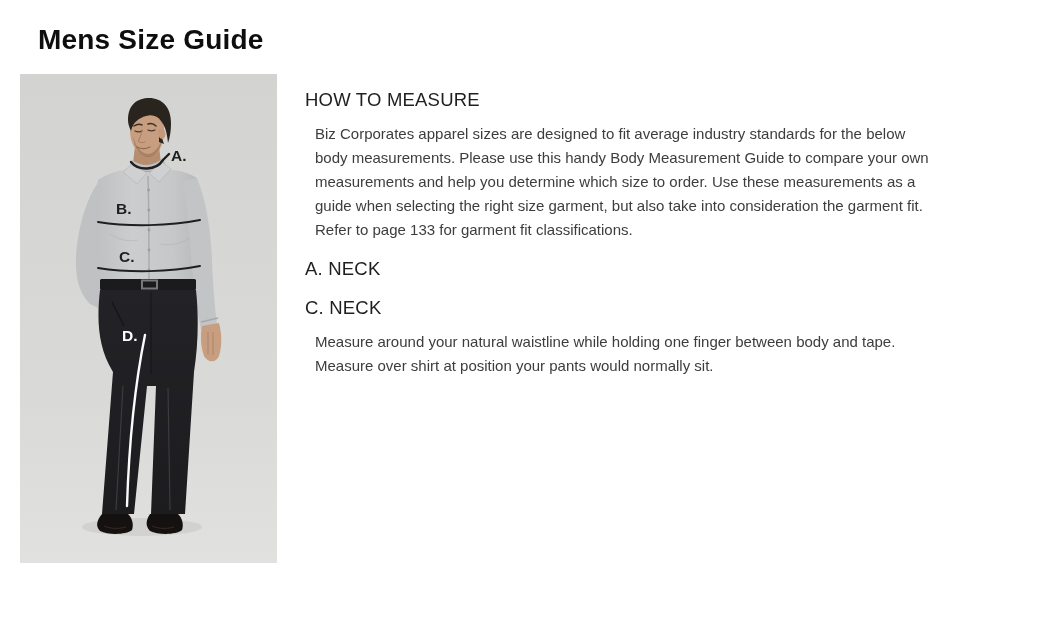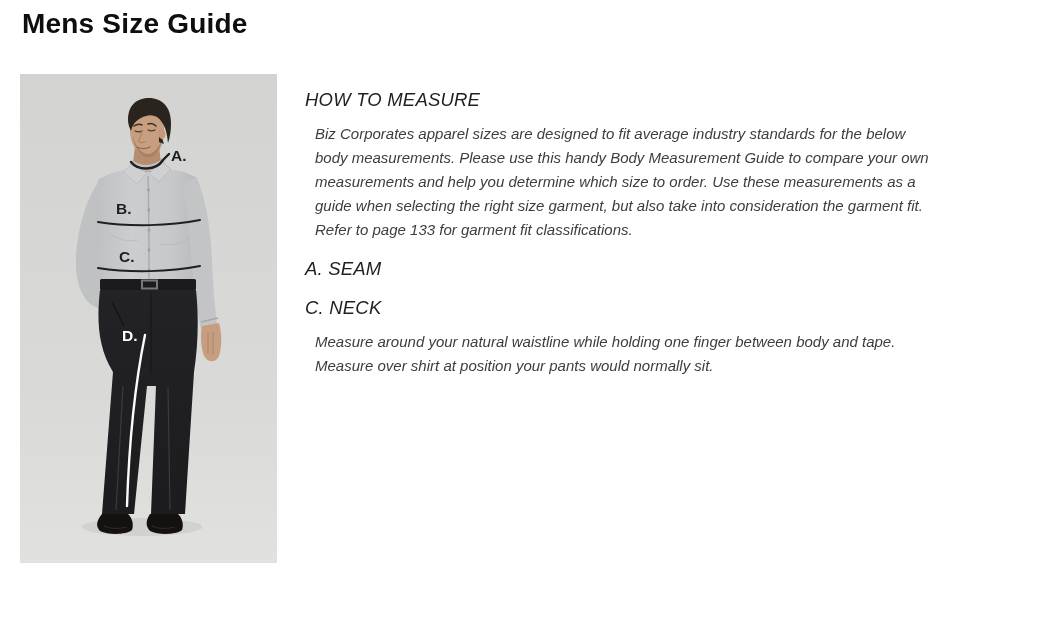--- a/index.html
+++ b/index.html
@@ -4,31 +4,31 @@
 <style>
   html,body { margin:0; padding:0; }
   body {
     width:1038px; height:621px;
     background:#ffffff;
     position:relative;
     font-family:"Liberation Sans", sans-serif;
     overflow:hidden;
   }
   h1.page-title {
-    position:absolute; left:22px; top:6px; margin:0;
+    position:absolute; left:22px; top:6px; margin:16px;
     font-size:28px; line-height:36px; font-weight:700;
     color:#0e0e0e; letter-spacing:0.2px;
   }
   .photo-wrap {
     position:absolute; left:20px; top:74px;
     width:257px; height:489px;
   }
   .photo-wrap svg { display:block; }
   .content-col {
-    position:absolute; left:305px; top:88px; width:634px;font-style:italic;
+    position:absolute; left:305px; top:88px; width:634px;
   }
   .content-col section { margin:0; }
   .content-col h2 {
     font-size:18.5px; line-height:24px; font-weight:500;
     color:#1f1f1f; margin:15px 0 7px 0; letter-spacing:0.2px;
   }
   .content-col section:first-child h2 { margin-top:0; }
   .content-col p {
     font-size:15px; line-height:24px; color:#3d3d3d; margin:10px;
   }
@@ -123,19 +123,19 @@
     <text class="fig-label" x="102" y="267" fill="#ffffff">D.</text>
   </svg>
 </figure>
 
 <main class="content-col">
   <section>
     <h2>HOW TO MEASURE</h2>
     <p>Biz Corporates apparel sizes are designed to fit average industry standards for the below body measurements. Please use this handy Body Measurement Guide to compare your own measurements and help you determine which size to order. Use these measurements as a guide when selecting the right size garment, but also take into consideration the garment fit. Refer to page 133 for garment fit classifications.</p>
   </section>
   <section>
-    <h2>A. SEAM</h2>
+    <h2>A. NECK</h2>
   </section>
   <section>
     <h2>C. NECK</h2>
     <p>Measure around your natural waistline while holding one finger between body and tape. Measure over shirt at position your pants would normally sit.</p>
   </section>
 </main>
 
 </body></html>

